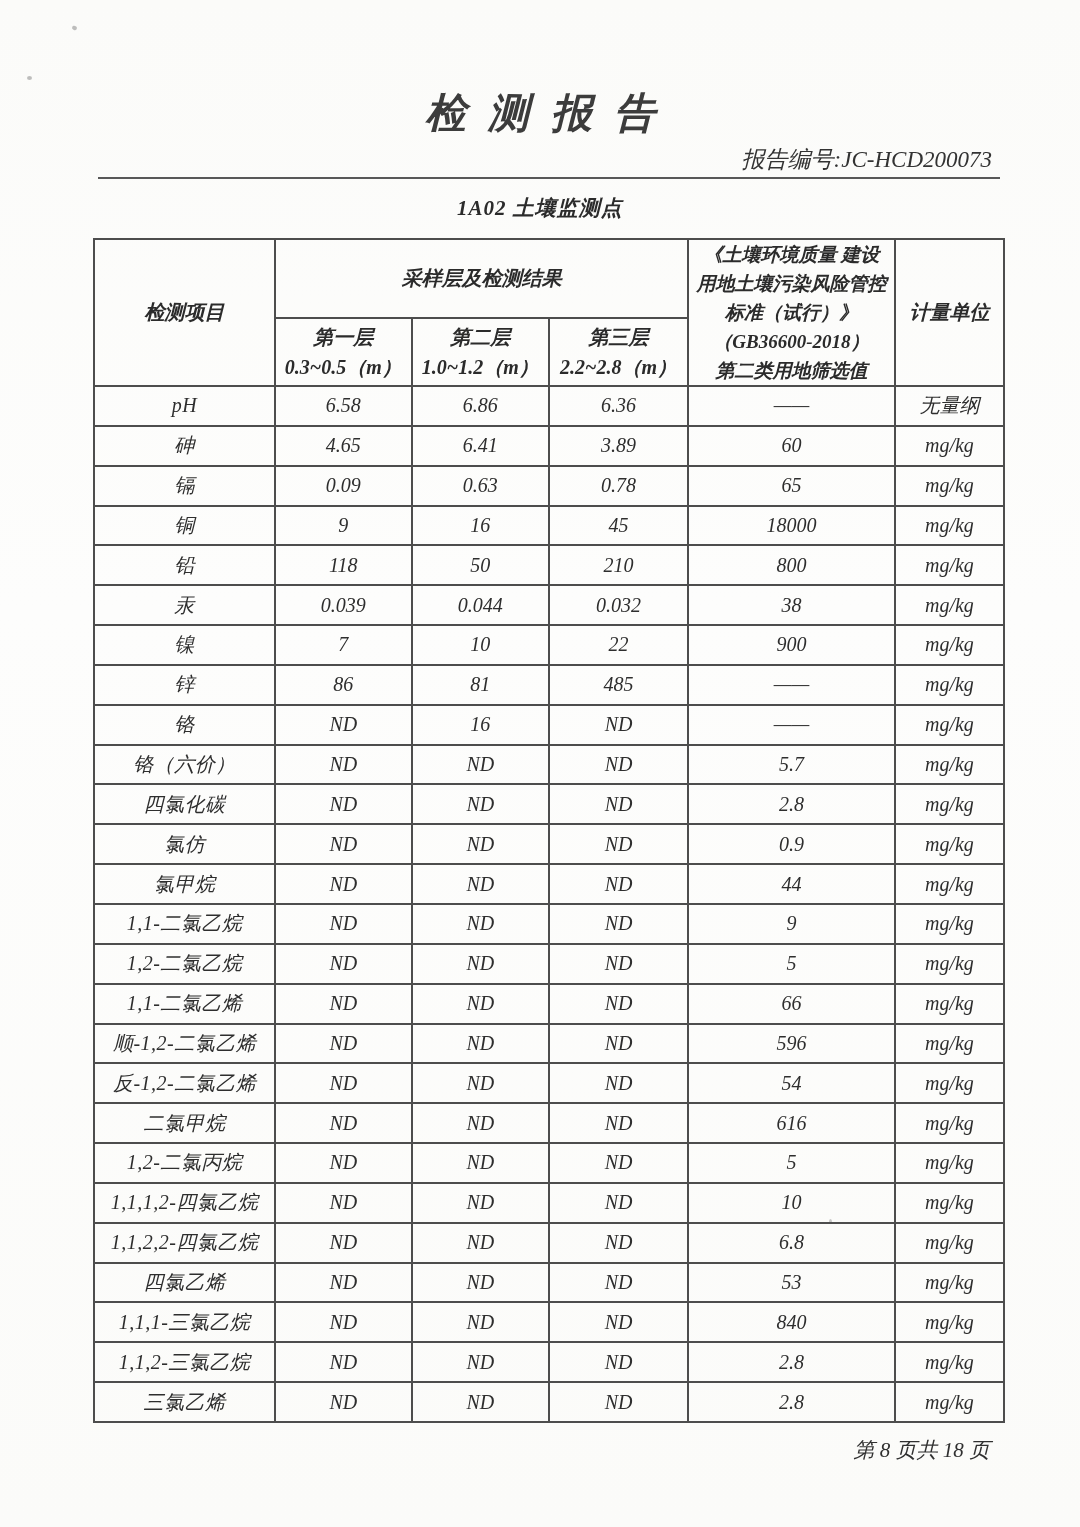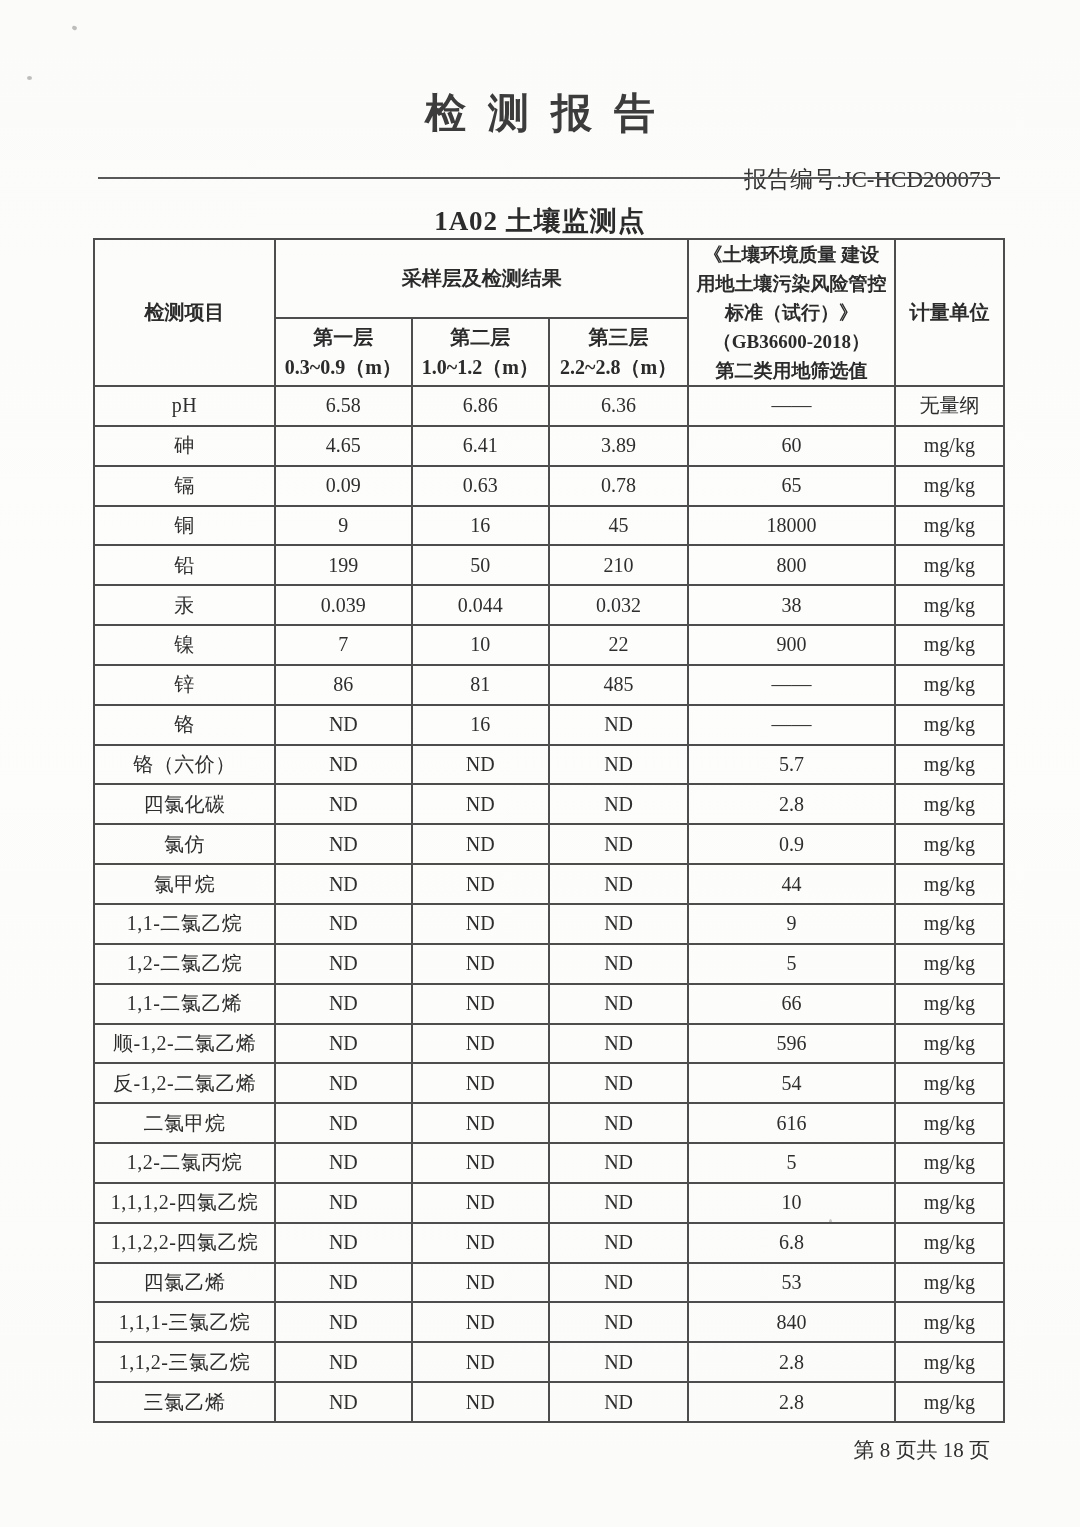--- a/index.html
+++ b/index.html
@@ -7,51 +7,51 @@
     width:1080px;height:1527px;
     background:#f2f2f0;
     font-family:"Liberation Serif", serif;
     color:#2e2e2e;
     position:relative;
     overflow:hidden;
   }
   .sheet{
     position:absolute;inset:0;
     background:linear-gradient(180deg,#fbfbf9 0%,#fdfdfc 40%,#fbfbf9 100%);
+    font-style:italic;
   }
   .speck{position:absolute;background:#8a8a8a;border-radius:50%;opacity:.55;}
   #speck1{left:72px;top:26px;width:5px;height:4px;transform:rotate(20deg);}
   #speck2{left:27px;top:76px;width:5px;height:4px;}
   #speck3{left:829px;top:1219px;width:3px;height:5px;opacity:.45;}
 
   .doc-title{
     position:absolute;top:86px;left:0;width:100%;
     text-align:center;
     font-family:"Liberation Sans", sans-serif;
     font-weight:bold;
     font-size:41px;
     letter-spacing:22px;
     text-indent:22px;
     color:#3c3c3c;
   }
   .report-no{
     position:absolute;top:144px;right:88px;
     font-size:23px;
     color:#333;
-    margin-top:20px;
   }
   .head-rule{
     position:absolute;top:177px;left:98px;width:902px;height:2px;
     background:#585858;
   }
   .table-caption{
-    position:absolute;top:203px;left:0;width:100%;
+    position:absolute;top:194px;left:0;width:100%;
     text-align:center;
     font-weight:bold;
-    font-size:27px;
+    font-size:21px;
     color:#2b2b2b;
     letter-spacing:1px;
   }
 
   table.results{
     position:absolute;top:238px;left:93px;
     width:912px;height:1177px;
     border-collapse:collapse;
     table-layout:fixed;
   }
@@ -119,21 +119,21 @@
           <div class="std-hdr">用地土壤污染风险管控</div>
           <div class="std-hdr">标准（试行）》</div>
           <div class="std-hdr">（GB36600-2018）</div>
           <div class="std-hdr">第二类用地筛选值</div>
         </th>
         <th rowspan="2">计量单位</th>
       </tr>
       <tr class="hdr-sub">
         <th>
           <div class="layer-name">第一层</div>
-          <div class="layer-depth">0.3~0.9（m）</div>
+          <div class="layer-depth">0.3~0.5（m）</div>
         </th>
         <th>
           <div class="layer-name">第二层</div>
           <div class="layer-depth">1.0~1.2（m）</div>
         </th>
         <th>
           <div class="layer-name">第三层</div>
           <div class="layer-depth">2.2~2.8（m）</div>
         </th>
       </tr>
@@ -166,21 +166,21 @@
         <tr>
           <td class="cell-item">铜</td>
           <td class="cell-l1">9</td>
           <td class="cell-l2">16</td>
           <td class="cell-l3">45</td>
           <td class="cell-std">18000</td>
           <td class="cell-unit">mg/kg</td>
         </tr>
         <tr>
           <td class="cell-item">铅</td>
-          <td class="cell-l1">199</td>
+          <td class="cell-l1">118</td>
           <td class="cell-l2">50</td>
           <td class="cell-l3">210</td>
           <td class="cell-std">800</td>
           <td class="cell-unit">mg/kg</td>
         </tr>
         <tr>
           <td class="cell-item">汞</td>
           <td class="cell-l1">0.039</td>
           <td class="cell-l2">0.044</td>
           <td class="cell-l3">0.032</td>

